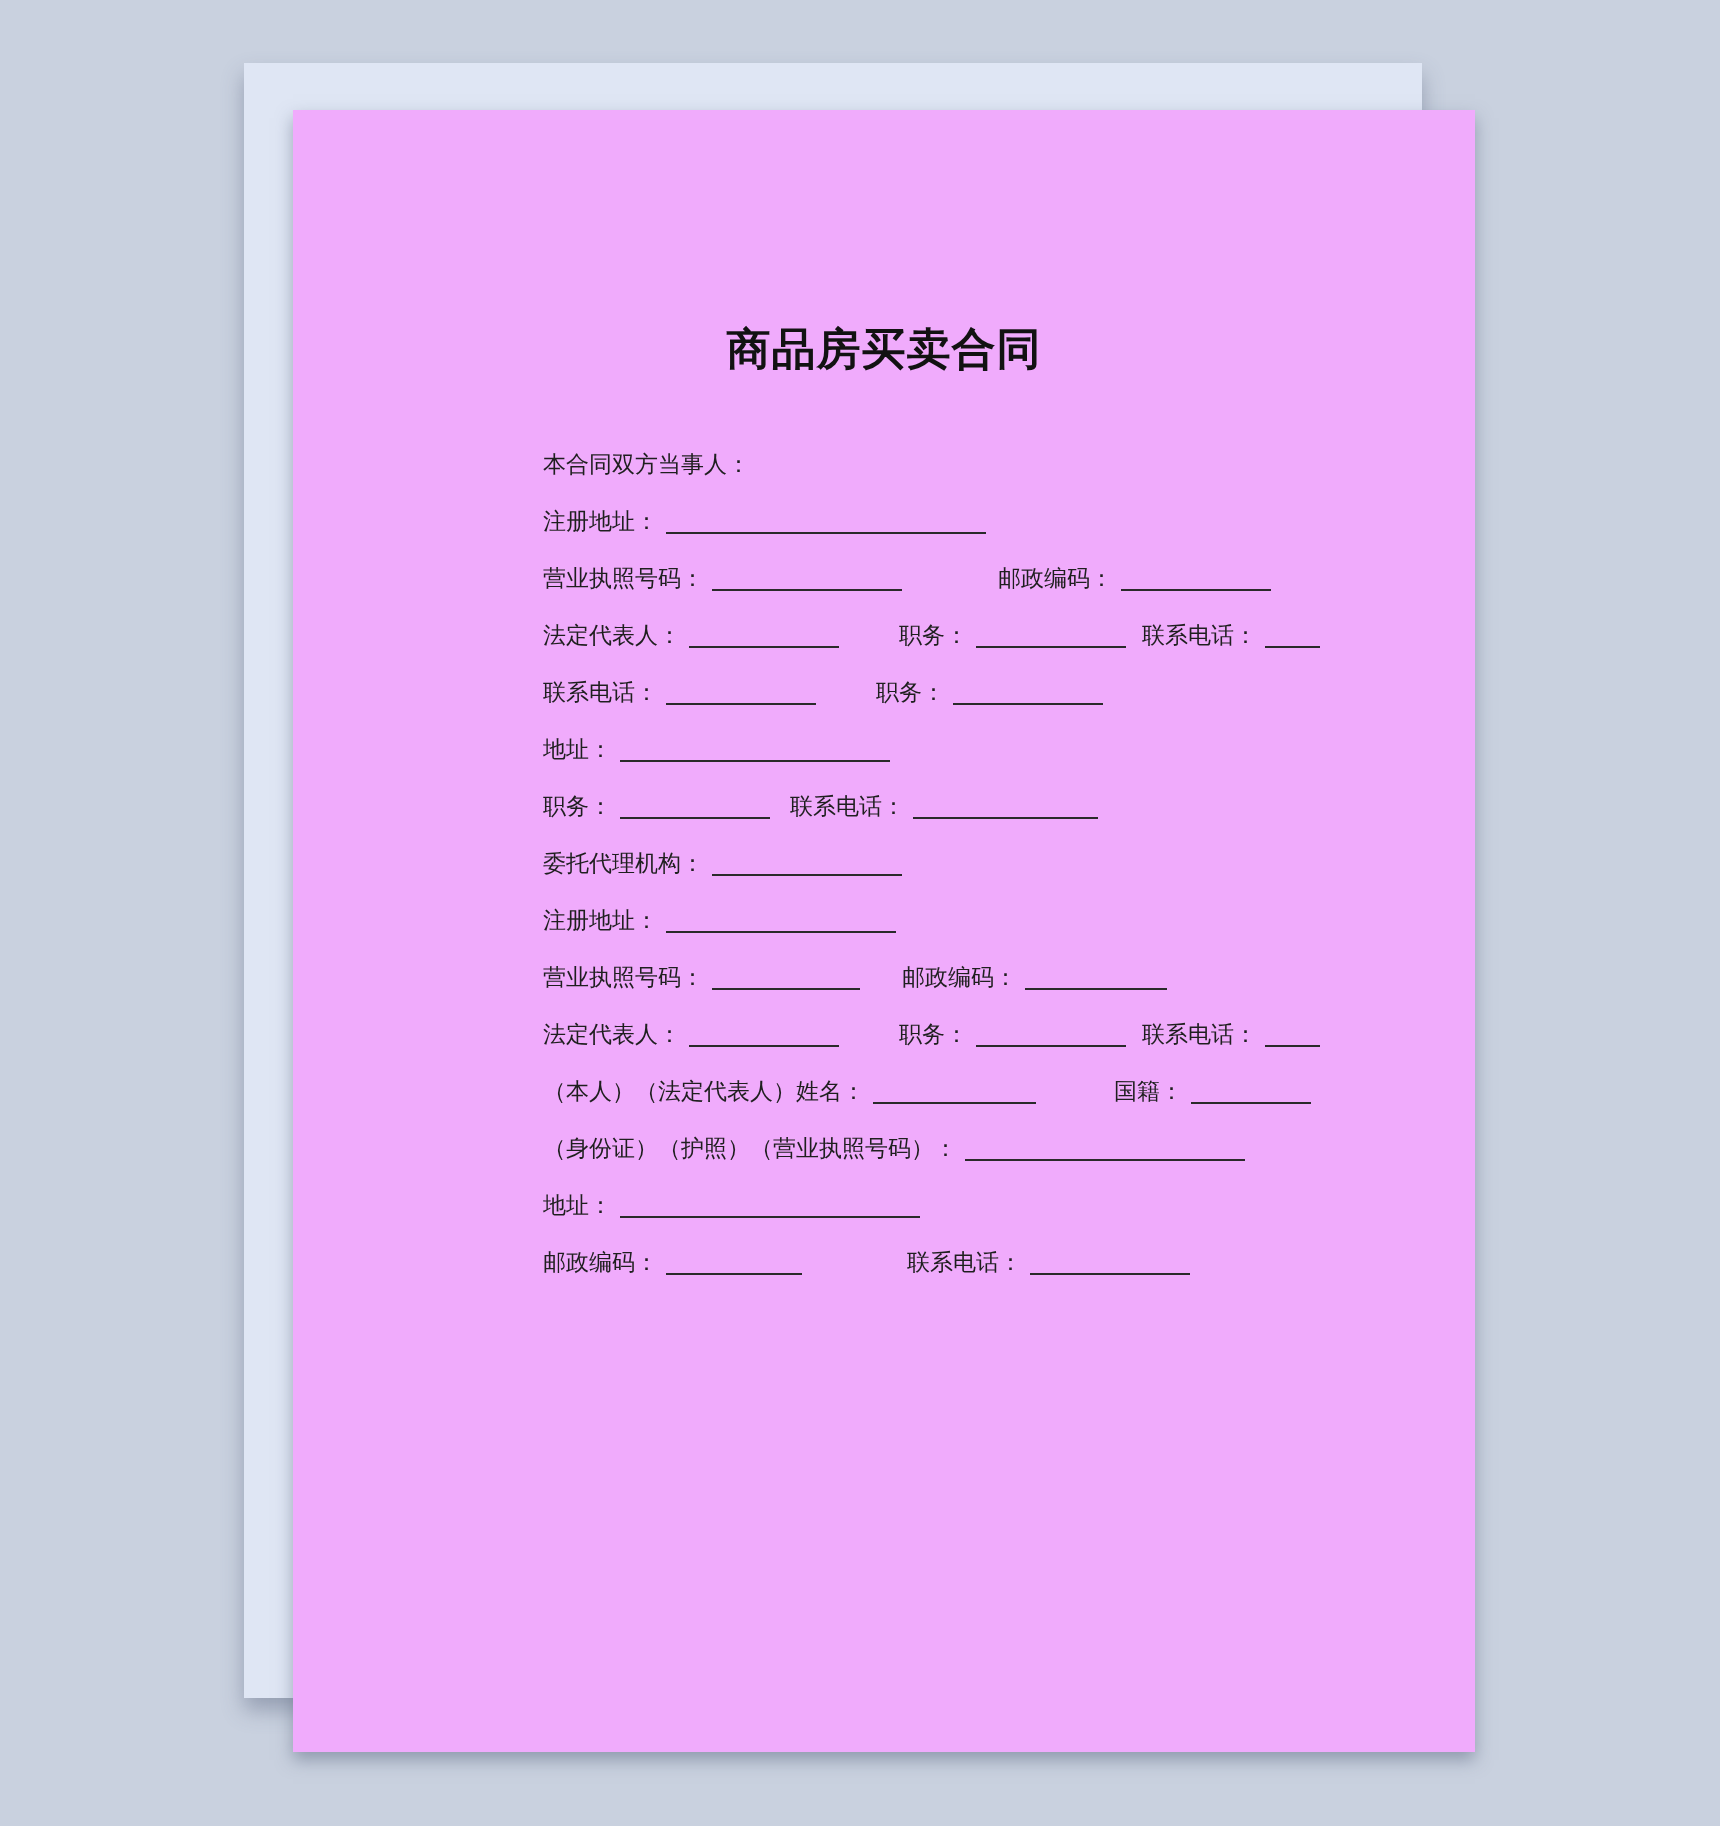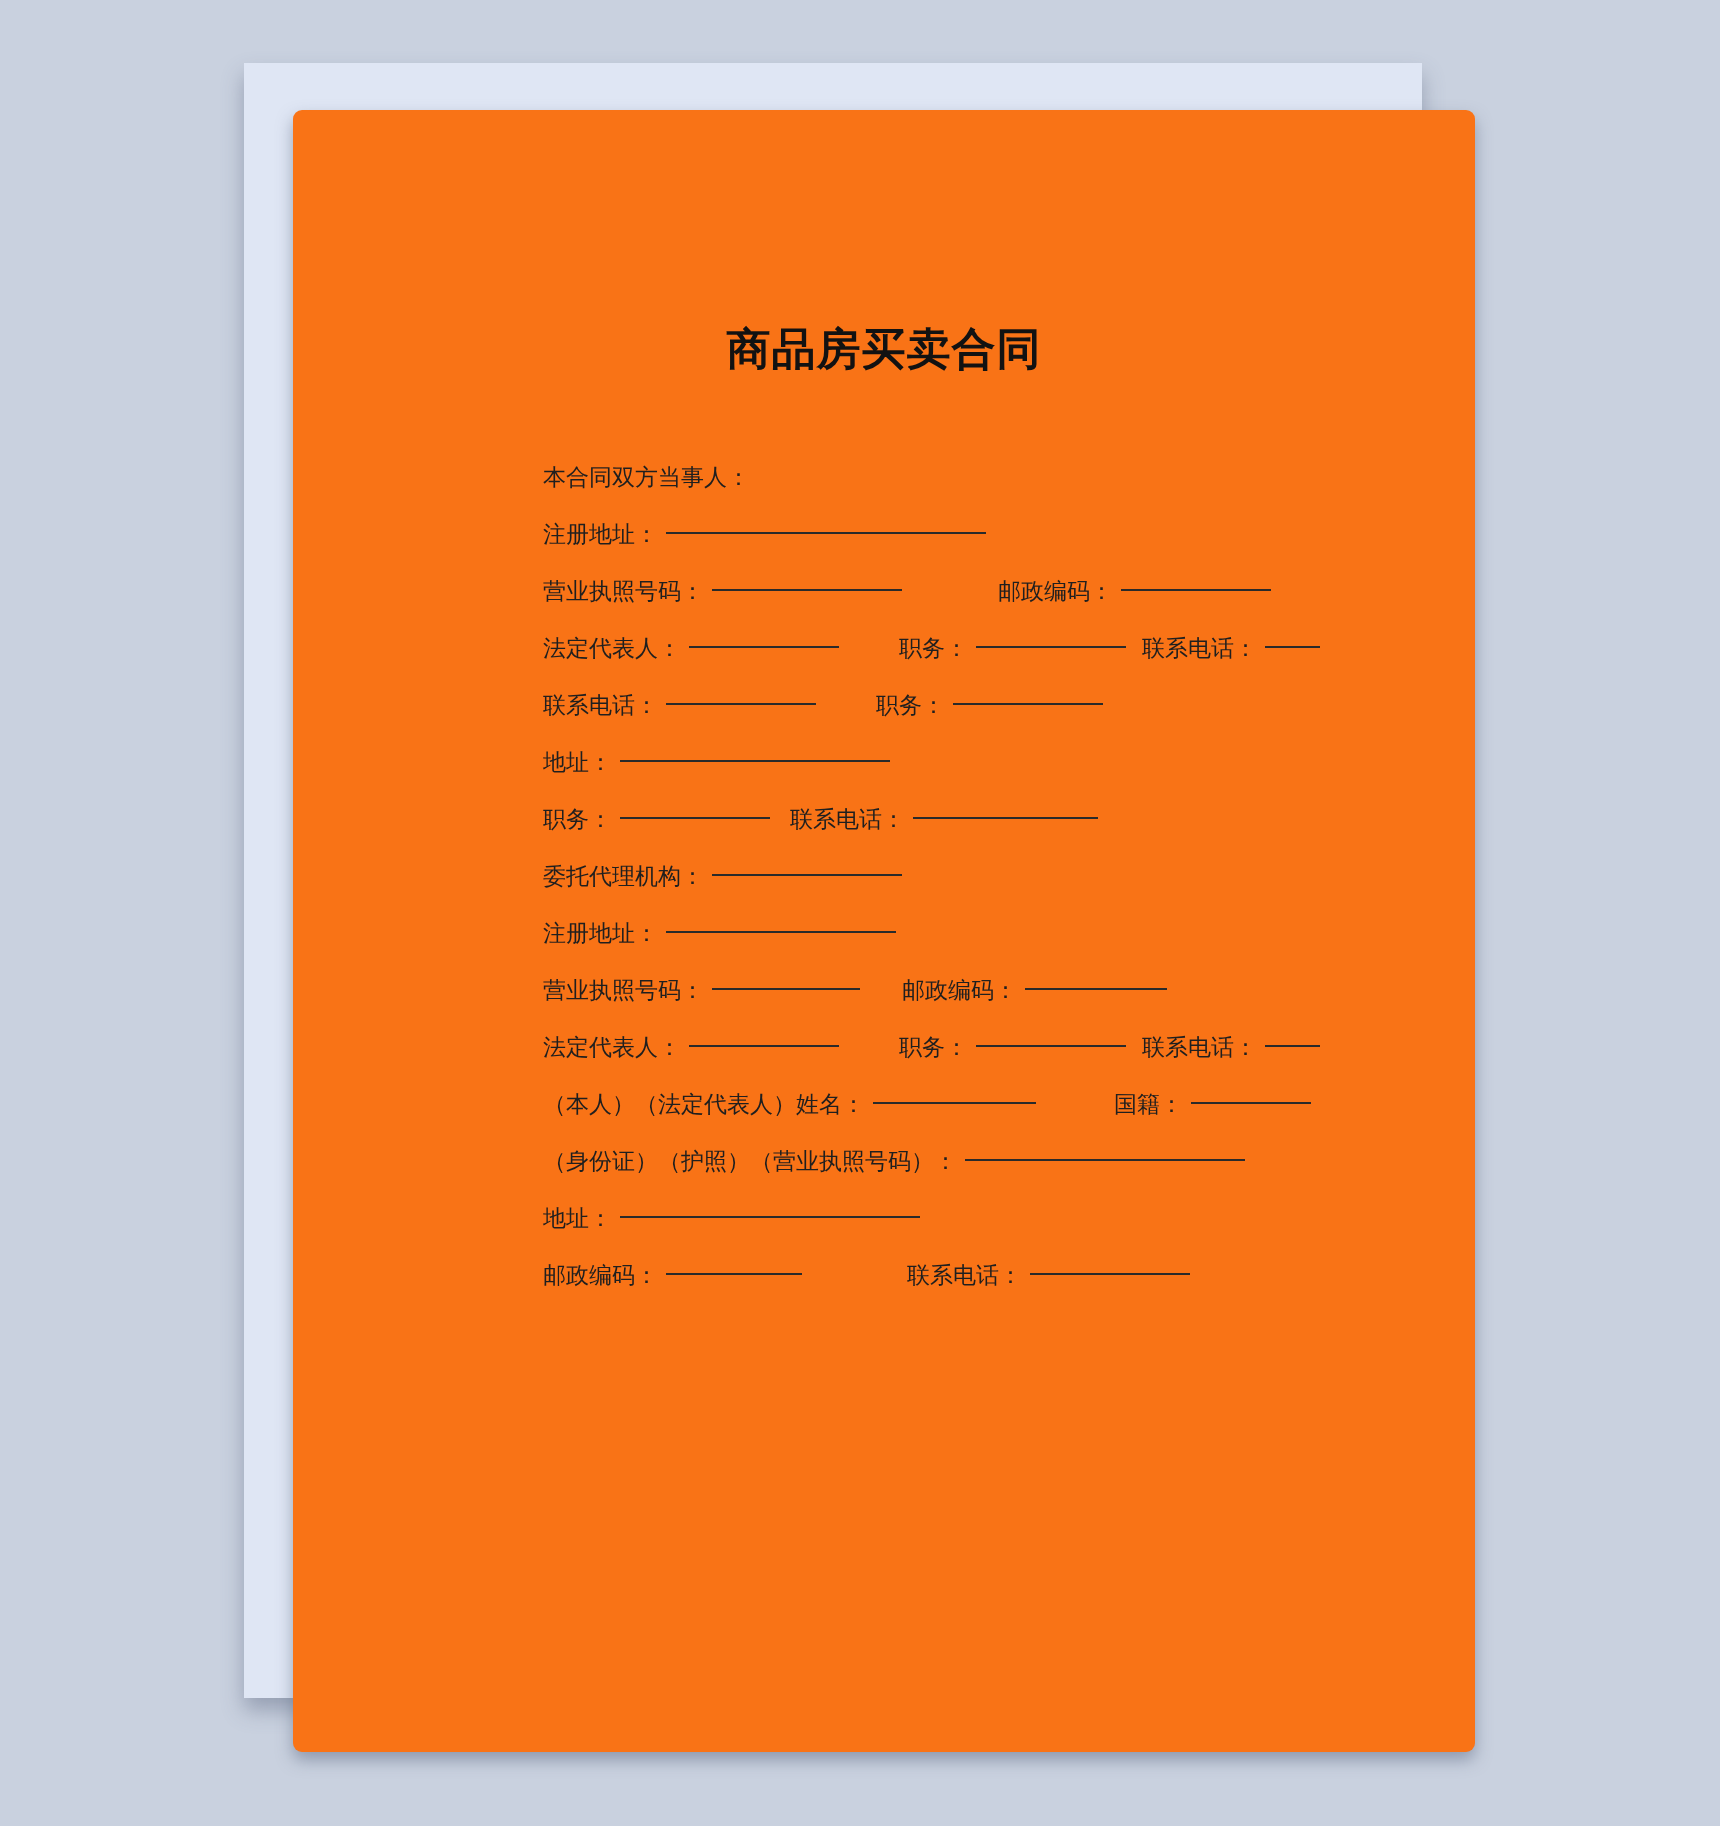--- a/index.html
+++ b/index.html
@@ -17,43 +17,42 @@
     position:absolute;
     left:244px;top:63px;
     width:1178px;height:1635px;
     background:#dfe6f4;
     box-shadow:0 12px 20px rgba(88,99,126,0.45);
   }
   .sheet{
     position:absolute;
     left:293px;top:110px;
     width:1182px;height:1642px;
-    background:#f97316;
+    background:#f0abfc;
     box-shadow:0 8px 16px rgba(88,99,126,0.5);
-    border-radius:9px;
   }
   .title{
     margin:212px 0 0 0;
     font-size:44px;
     line-height:54px;
     font-weight:600;
     text-align:center;
     color:#121212;
     letter-spacing:1px;
   }
   .rows{
     margin-top:60px;
     padding-left:250px;
     font-size:23px;
     color:#1f1f1f;
   }
   .row{
     height:57px;
     display:flex;
-    align-items:flex-end;
+    align-items:center;
     white-space:nowrap;
   }
   .row.gap-before{margin-top:48px;}
   .lab{display:inline-block;}
   .u{
     display:inline-block;
     height:0;
     border-bottom:2px solid #2a2a2a;
     margin-left:8px;
     align-self:flex-end;

